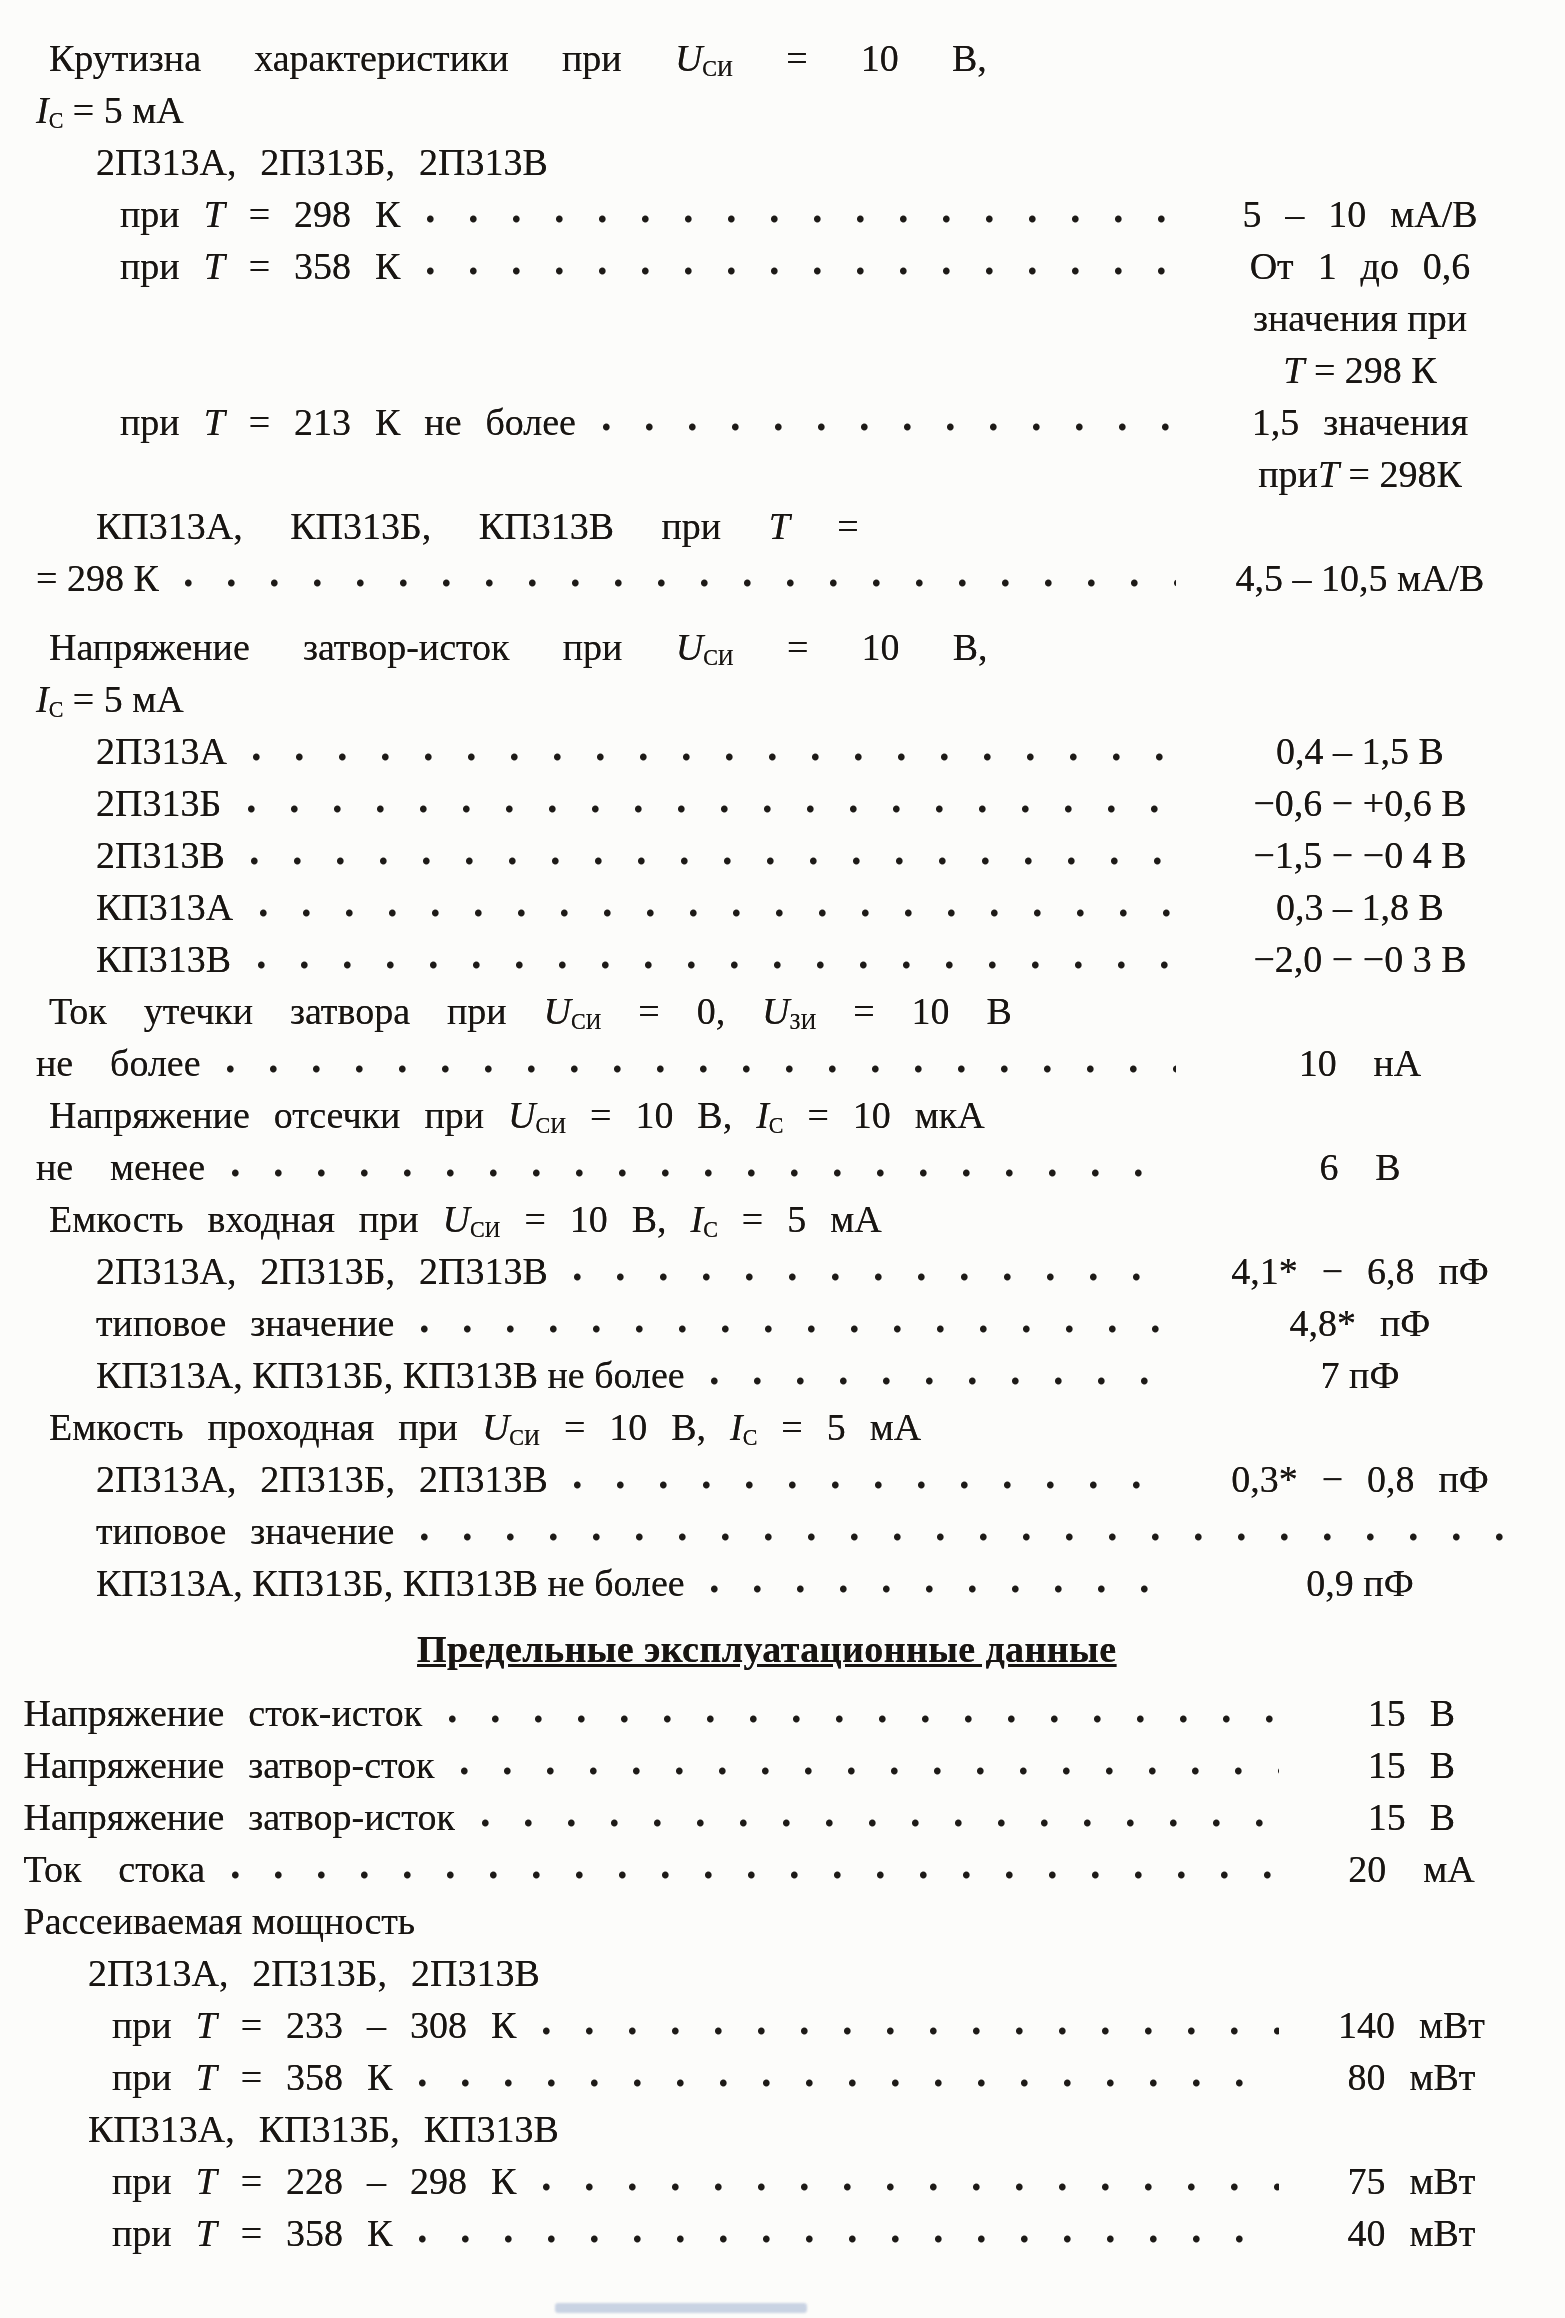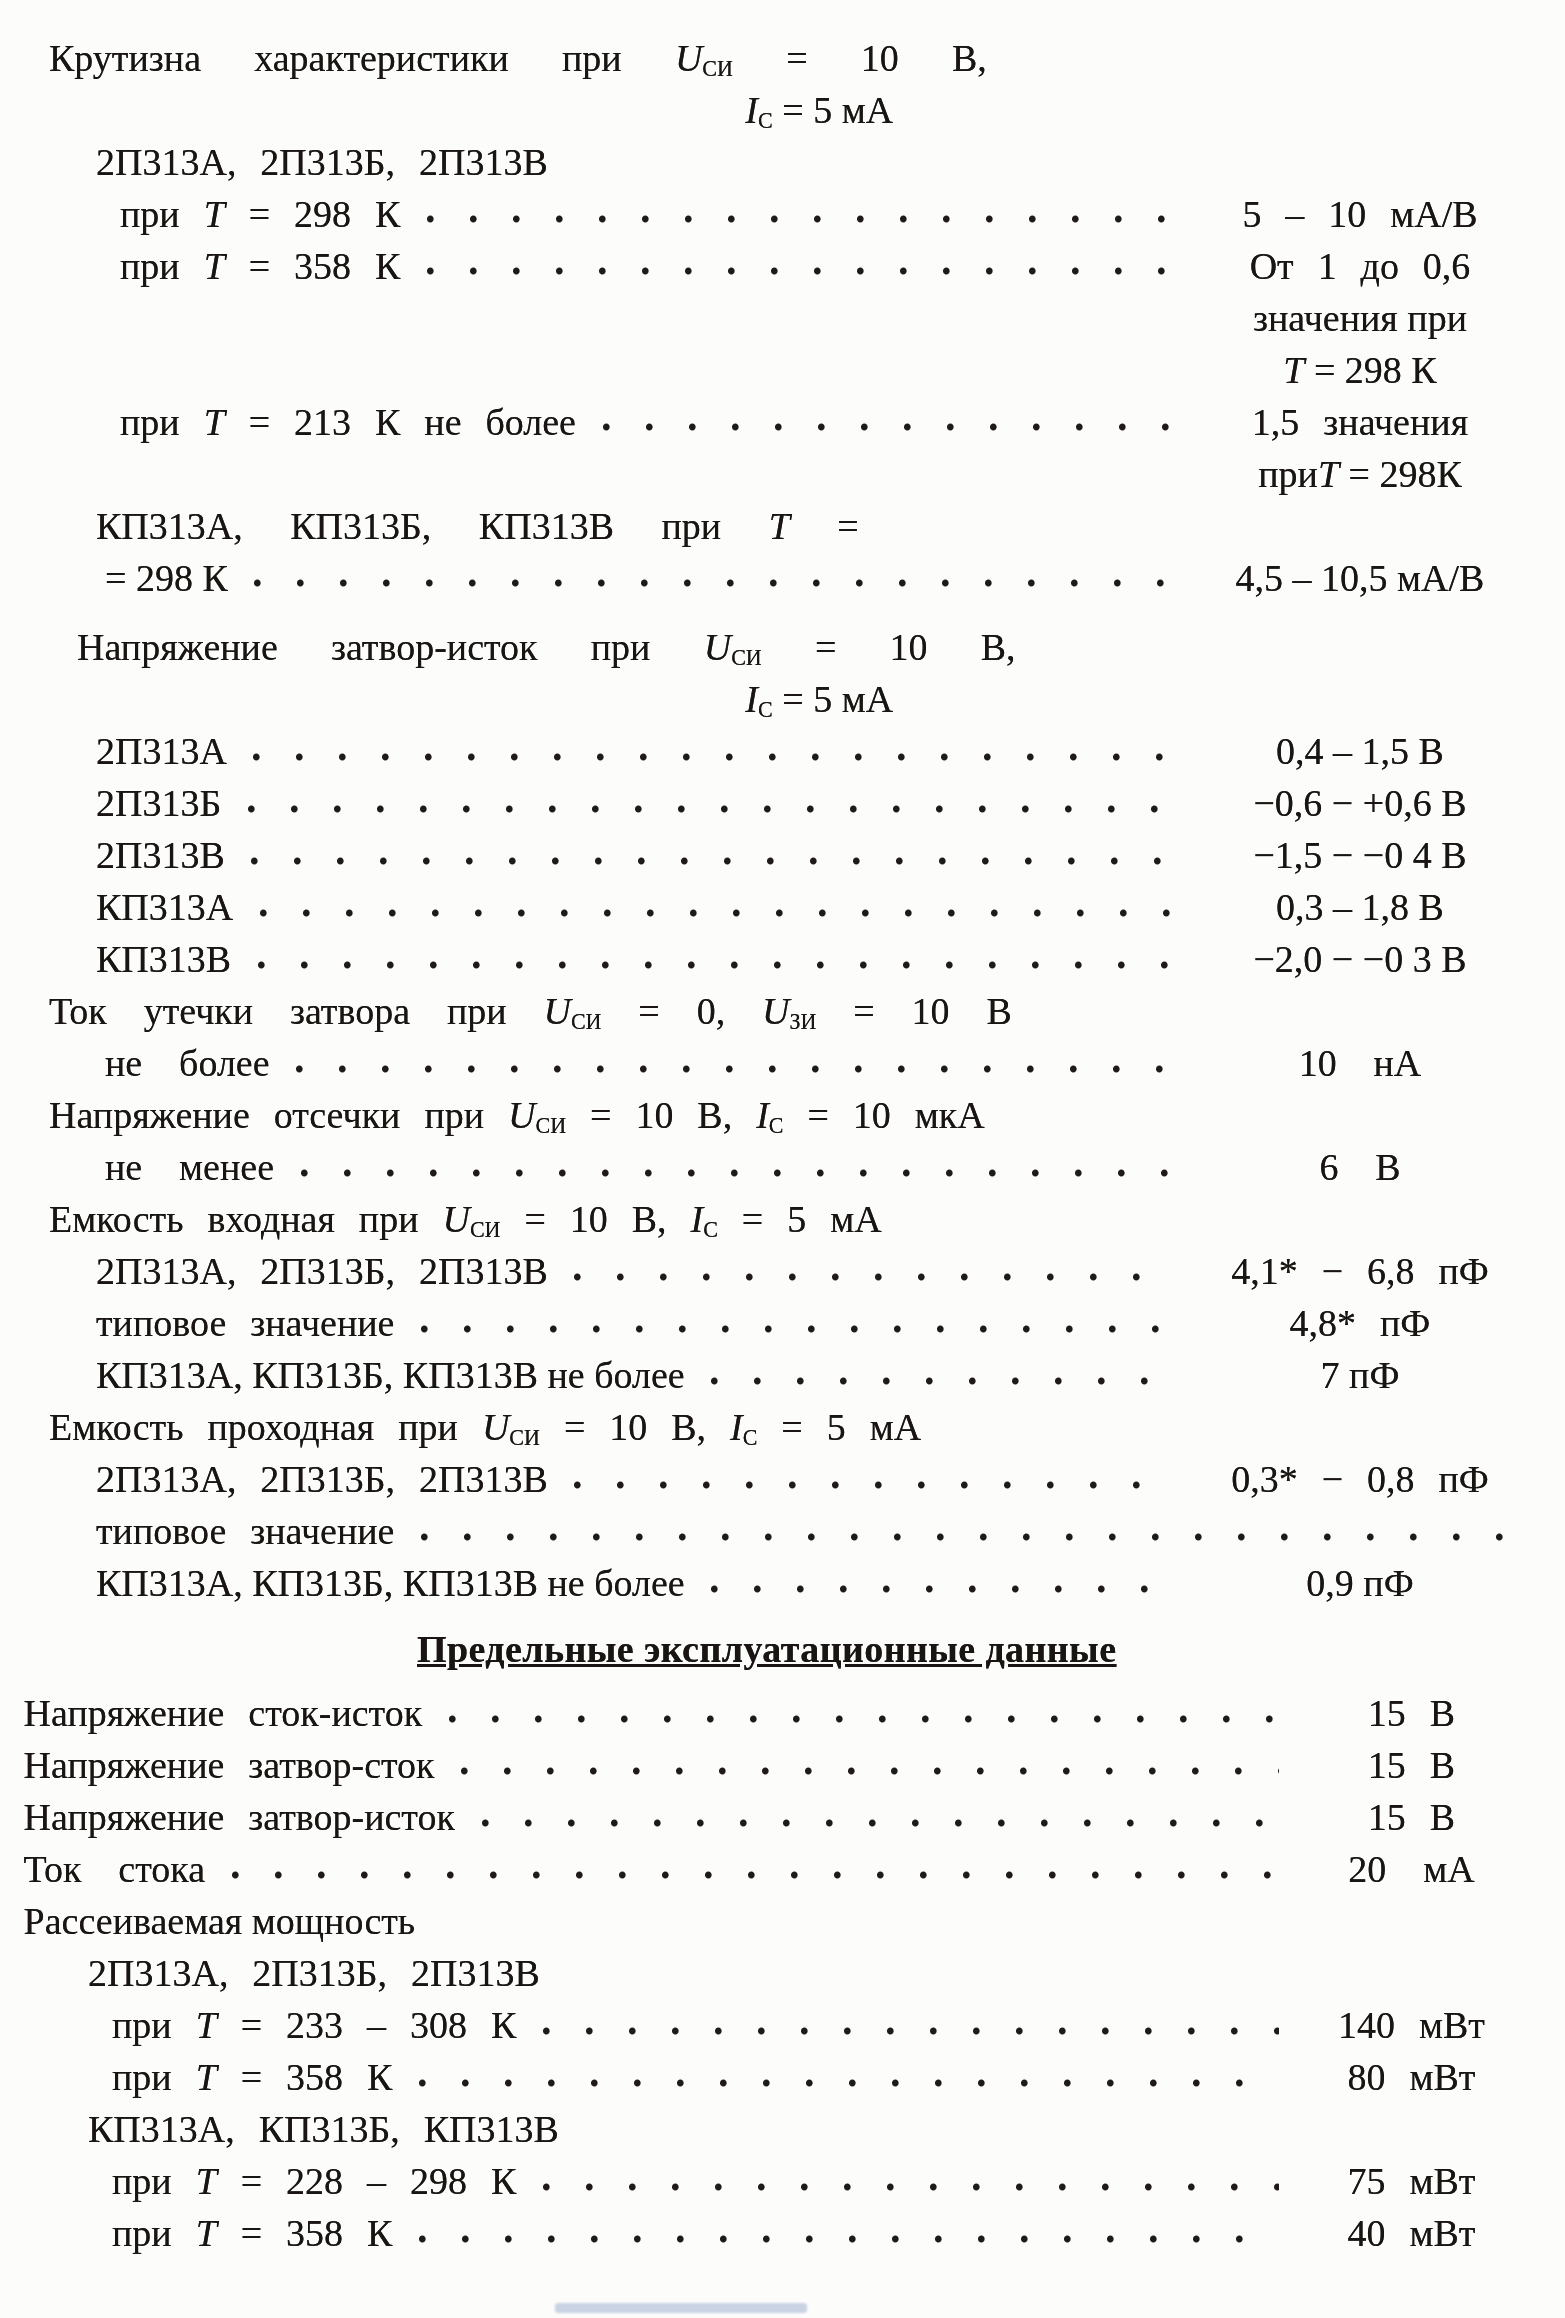--- a/index.html
+++ b/index.html
@@ -16,21 +16,21 @@
     overflow:hidden;
     text-shadow:0 0 0.6px rgba(30,26,22,.85);
   }
   .row{
     display:flex;
     align-items:baseline;
     height:52px;
     line-height:52px;
     white-space:nowrap;
   }
-  .row.gap{margin-top:17.3px;margin-left:28px;}
+  .row.gap{margin-top:17.3px;}
   .label{white-space:nowrap;}
   .spacer{flex:1 1 auto;}
   .leader{
     flex:1 1 auto;
     align-self:stretch;
     margin:0 11px 0 23.6px;
     background-image:radial-gradient(circle at 6.3px 50%, #1d1a17 2.8px, rgba(0,0,0,0) 3.8px);
     background-size:43px 9.5px;
     background-repeat:repeat-x;
     background-position:0 63%;
@@ -45,21 +45,21 @@
   .heading{
     height:52px;line-height:52px;
     margin:14px 0 12.6px 0;
     text-align:center;
     font-weight:bold;
     letter-spacing:0.4px;
     text-decoration:underline;
   }
   
   .i0{padding-left:49px;}
-  .i1{padding-left:105px;justify-content:center;}
+  .i1{padding-left:36px;}
   .i2{padding-left:96px;}
   .i3{padding-left:120px;}
   .g0{padding-left:23.6px;}
   .g1{padding-left:88px;}
   .g2{padding-left:112px;}
   
   .sp-sm{word-spacing:.38em;}
   .sp-md{word-spacing:.72em;}
   .sp-lg{word-spacing:1.0em;}
   .sp-xl{word-spacing:1.15em;}

